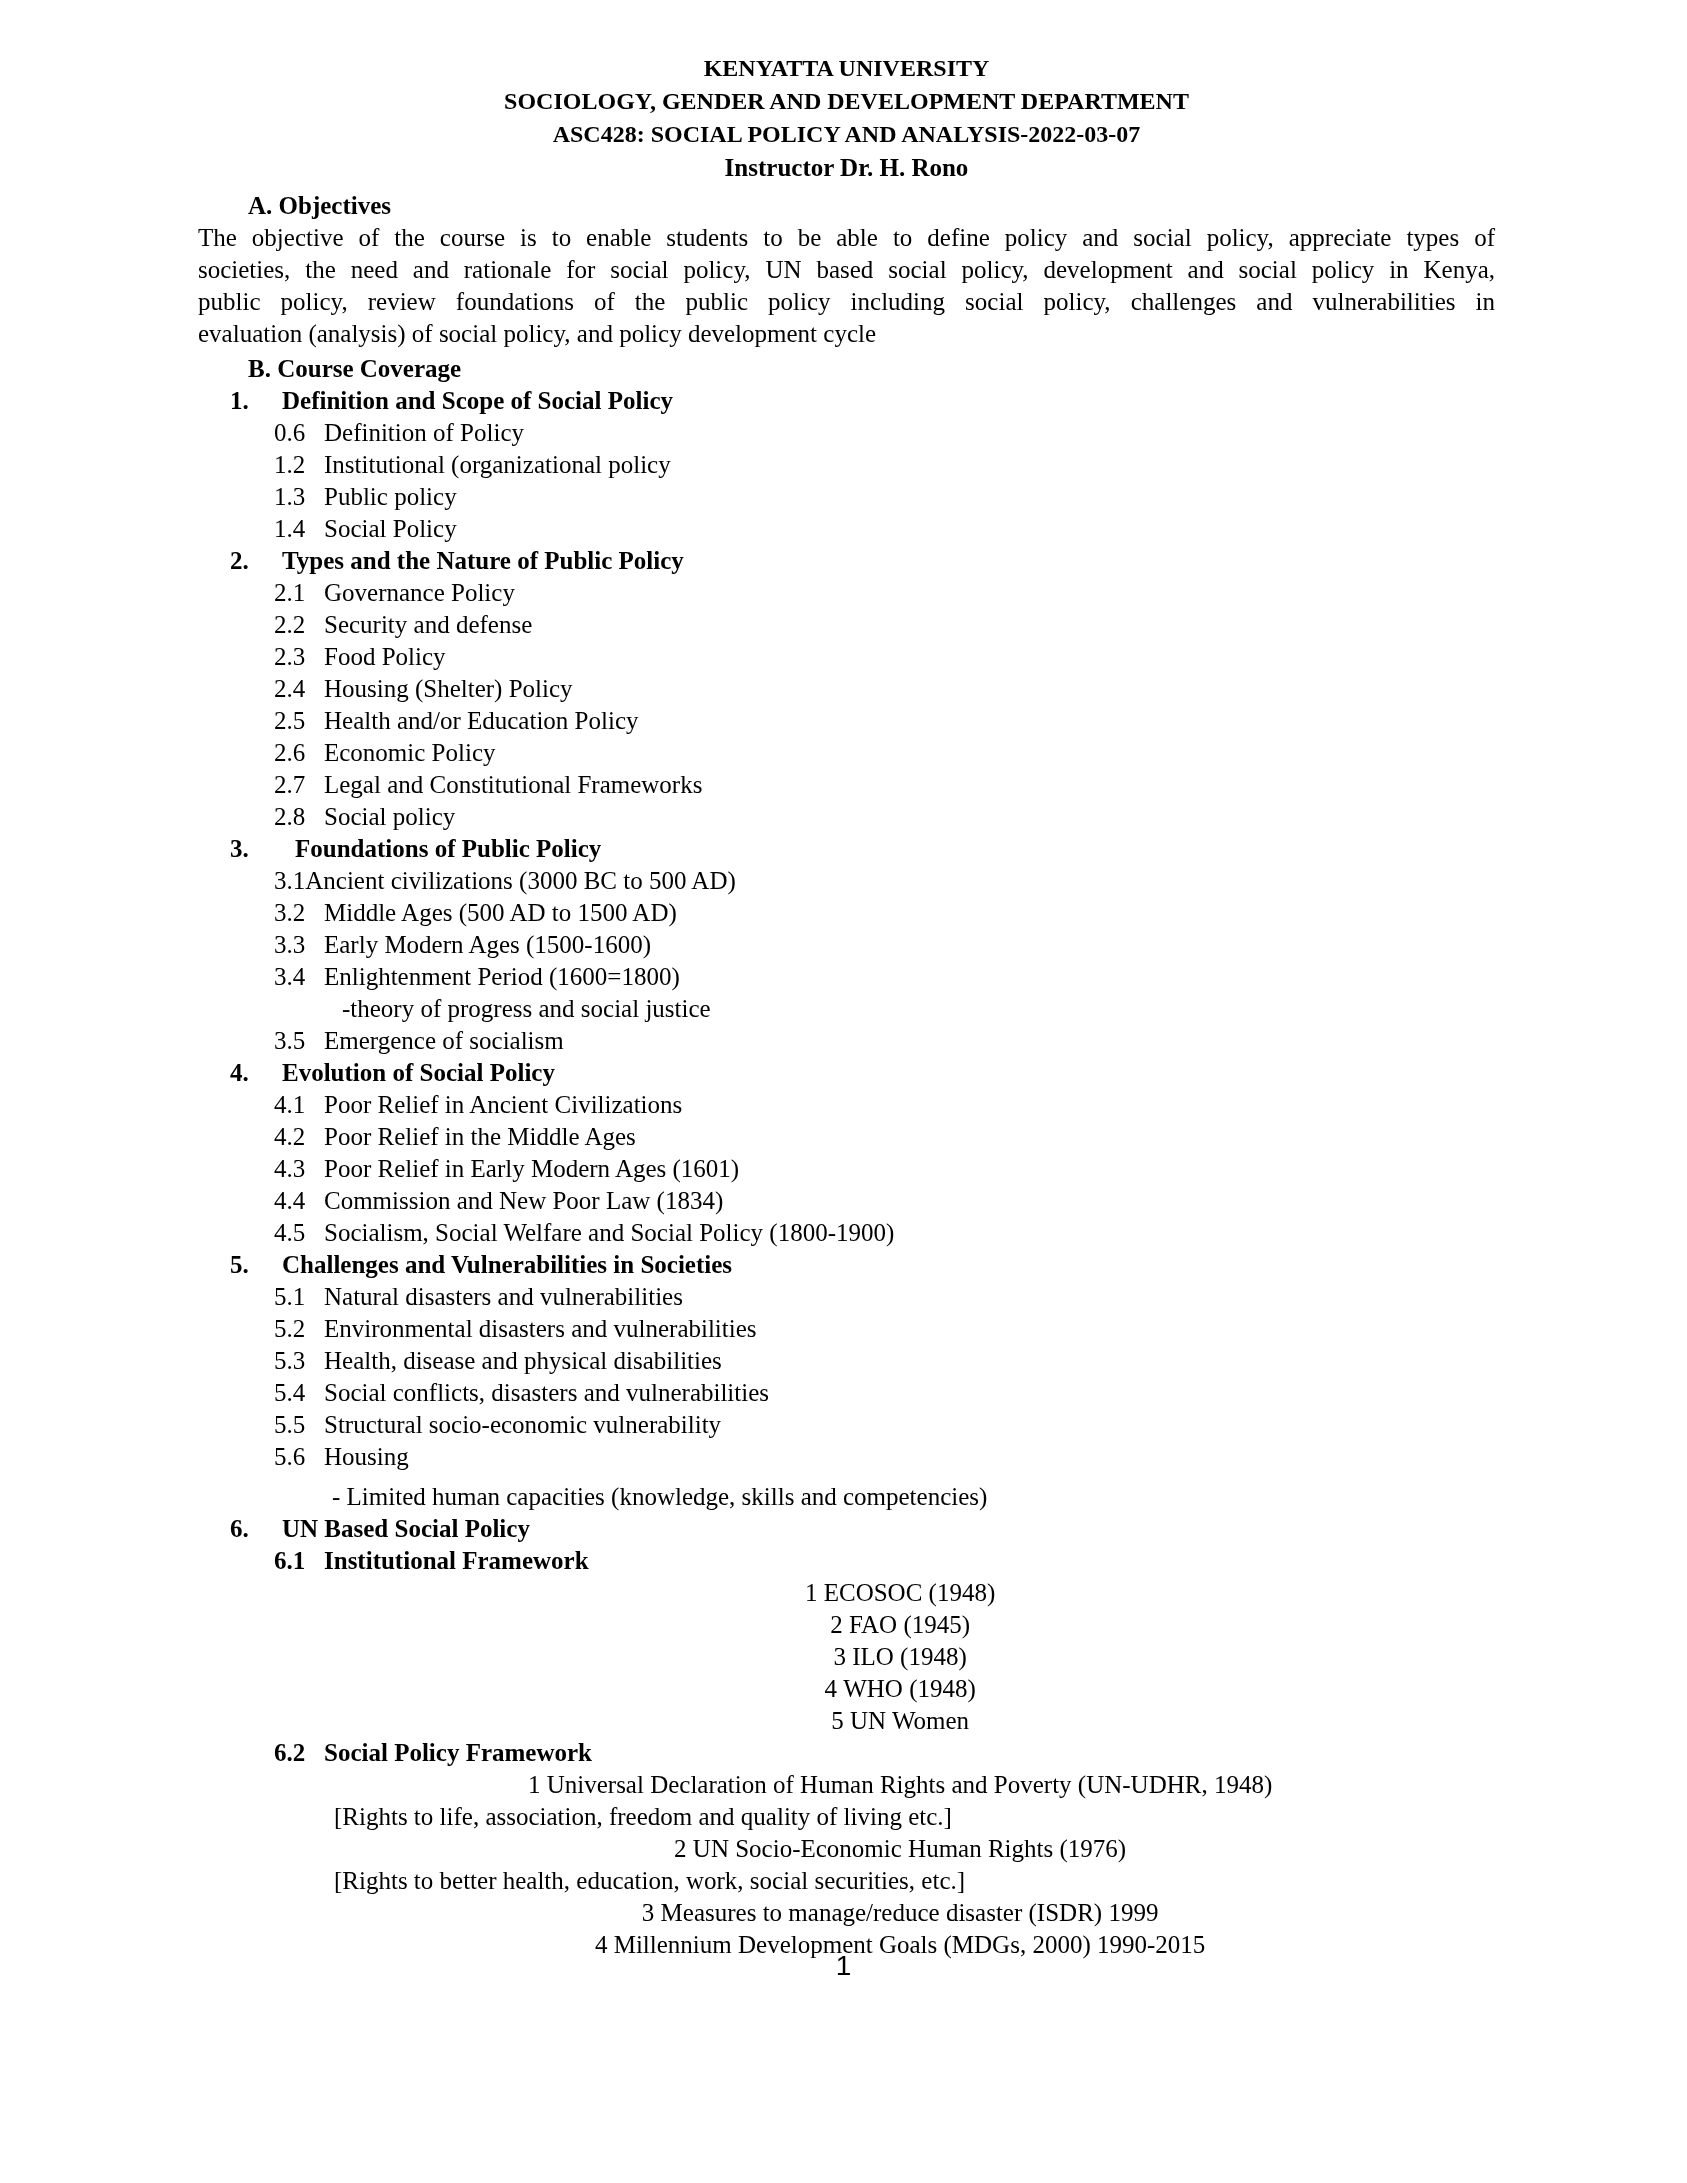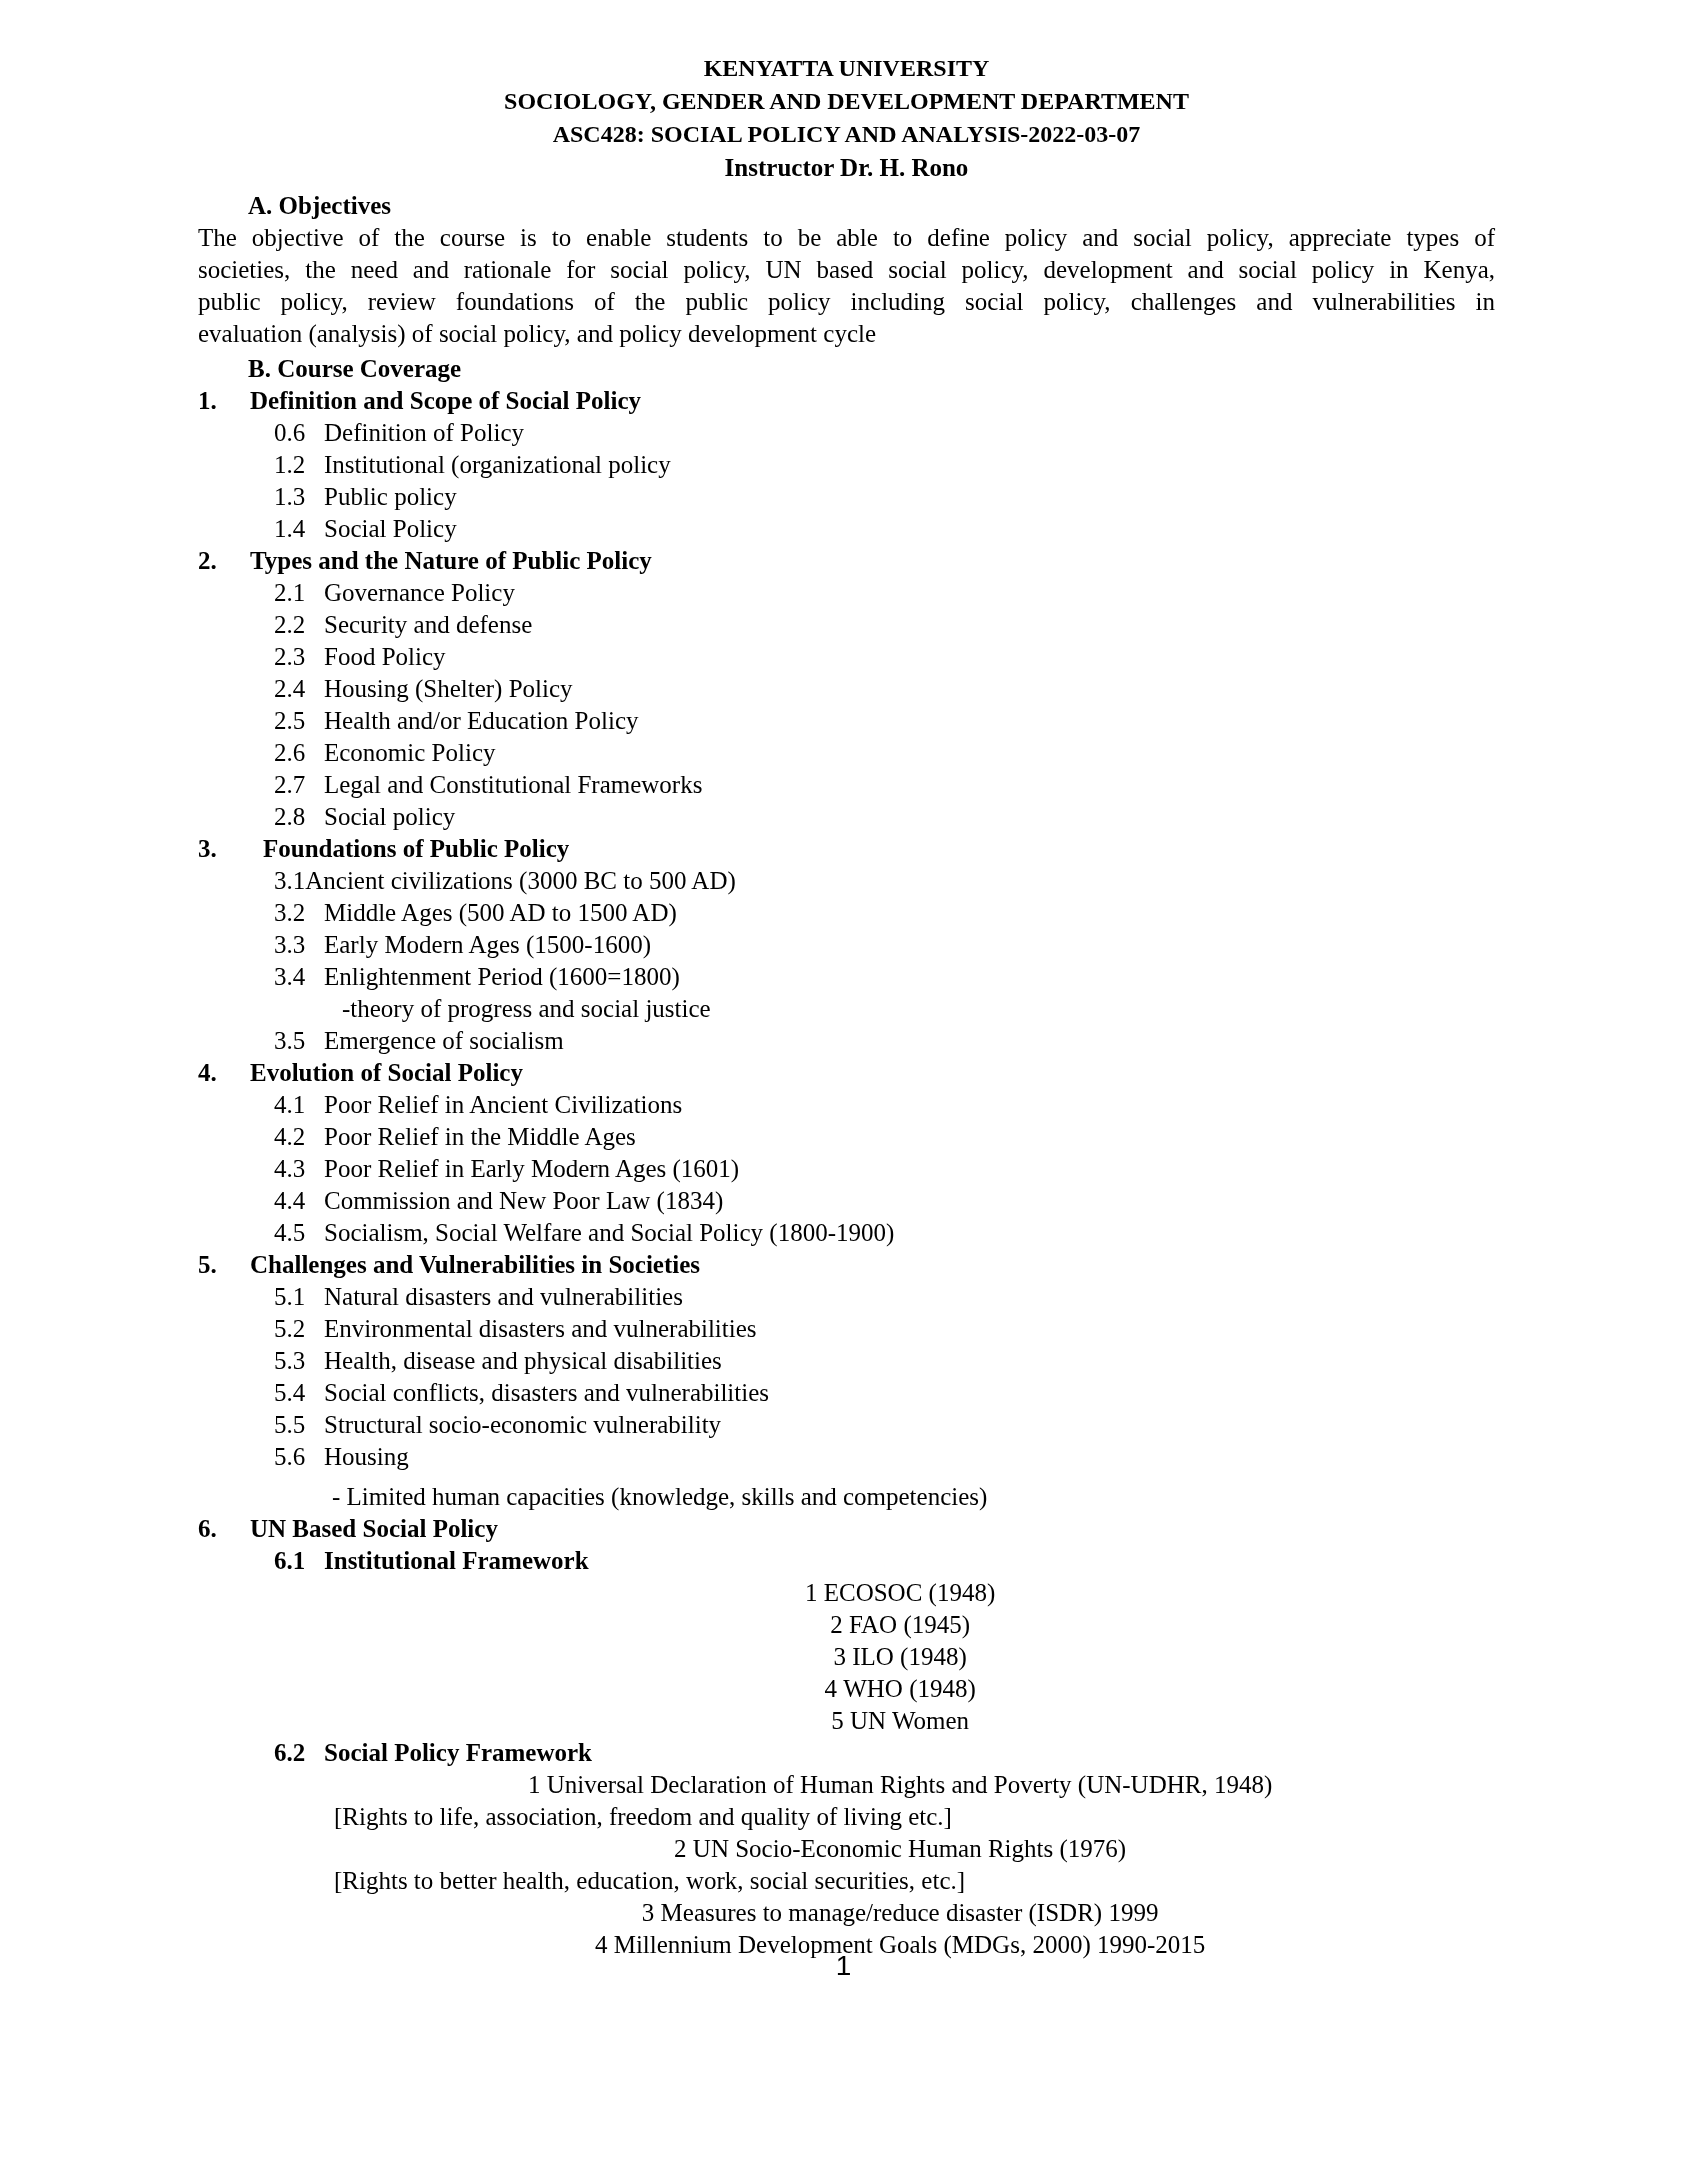--- a/index.html
+++ b/index.html
@@ -40,21 +40,21 @@
   .plines div {
     text-align: justify;
     text-align-last: justify;
   }
   .plines div:last-child {
     text-align-last: left;
   }
   
   .row { white-space: nowrap; }
   .row .num { display: inline-block; }
-  .h1 { font-weight: bold; }
+  .h1 { font-weight: bold; margin-left: 32px; }
   .h1 .num { width: 52px; }
   .h1.wide .num { width: 65px; }
   .sub { padding-left: 76px; }
   .sub .num { width: 50px; }
   .sub.nospace .num { width: auto; }
   .sub.boldrow { font-weight: bold; }
   .det { padding-left: 101px; text-align: center; }
   .det .num { width: 25px; }
   .dash1 { padding-left: 144px; }
   .dash2 { padding-left: 134px; margin-top: 8px; }

